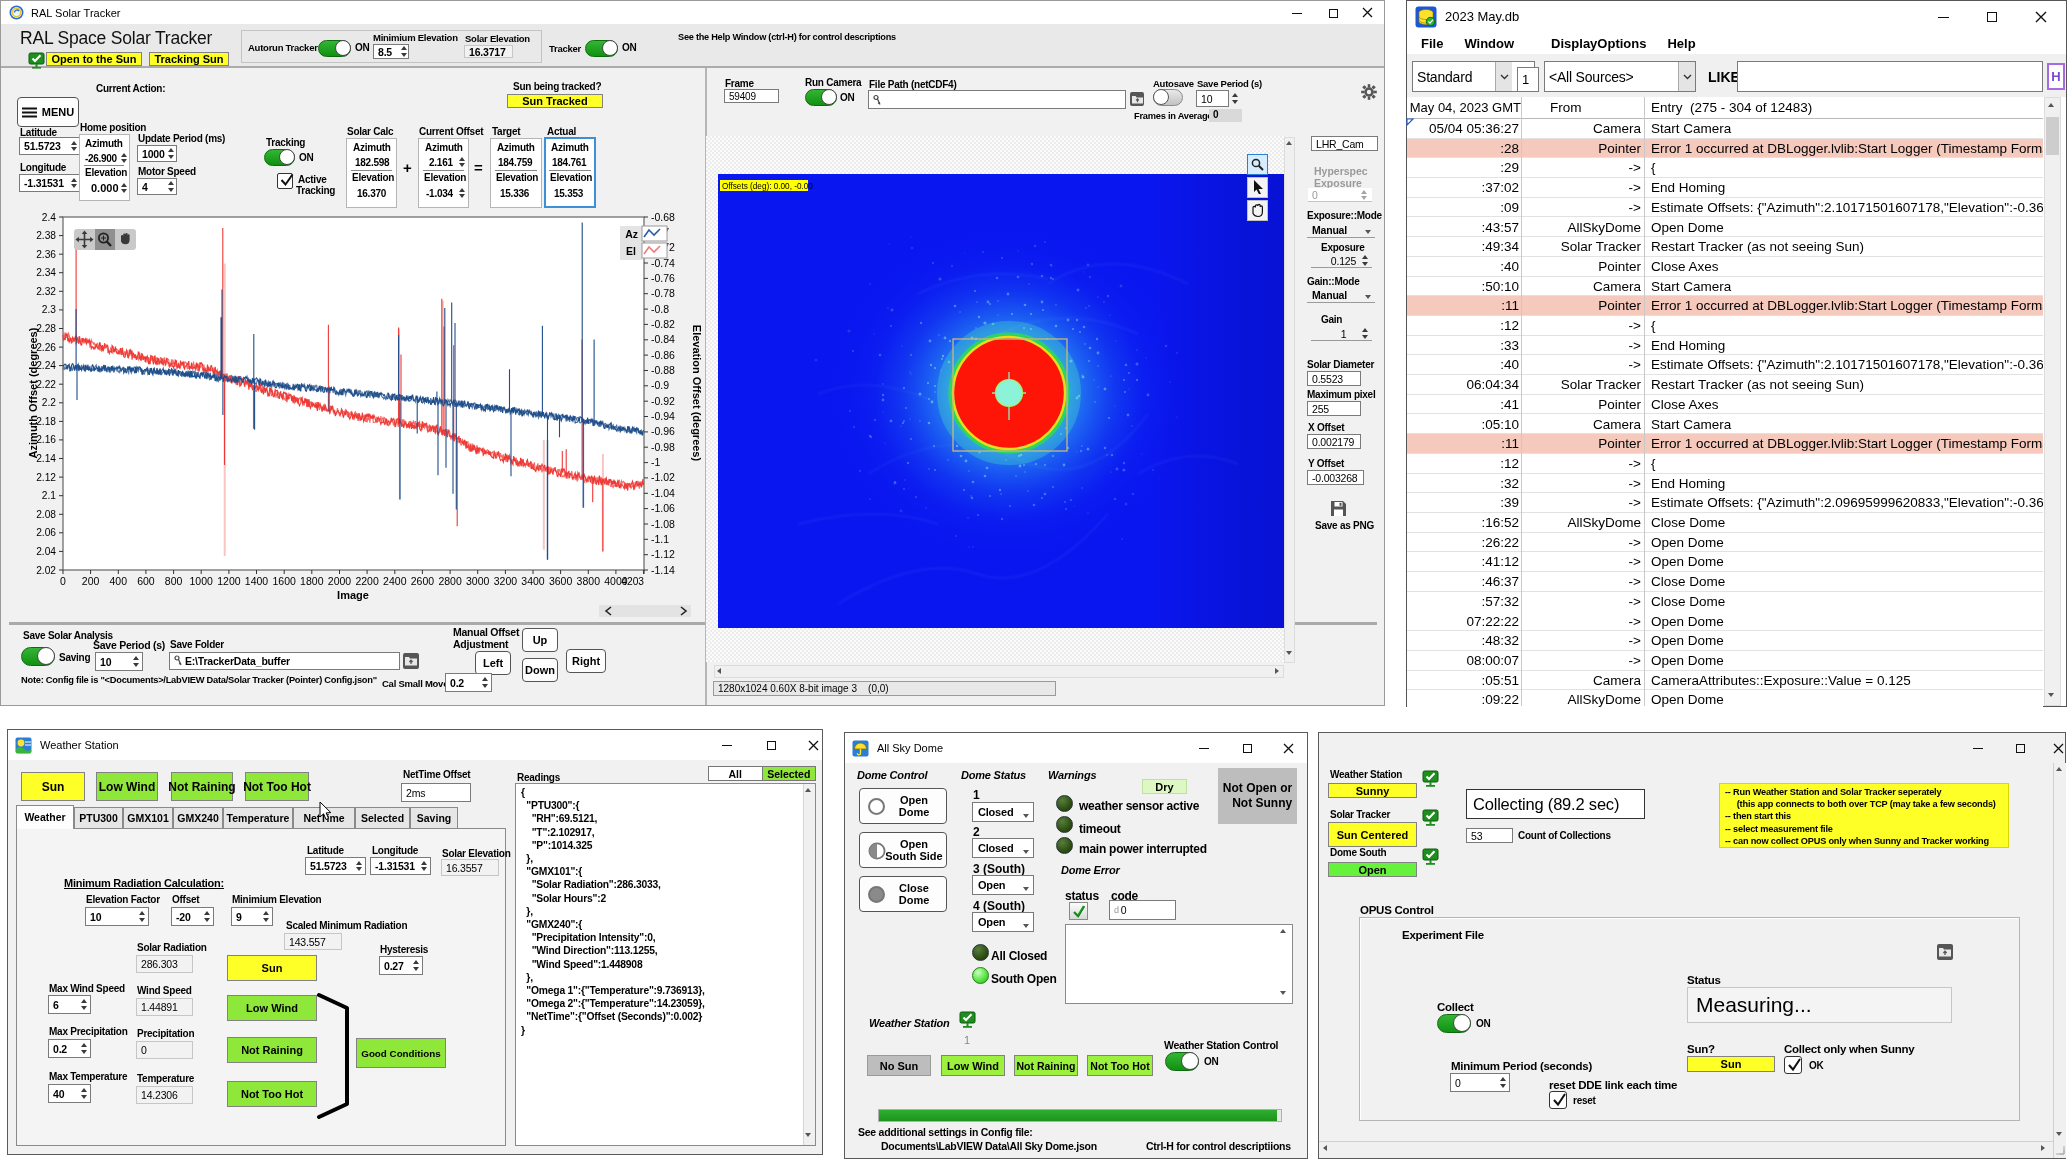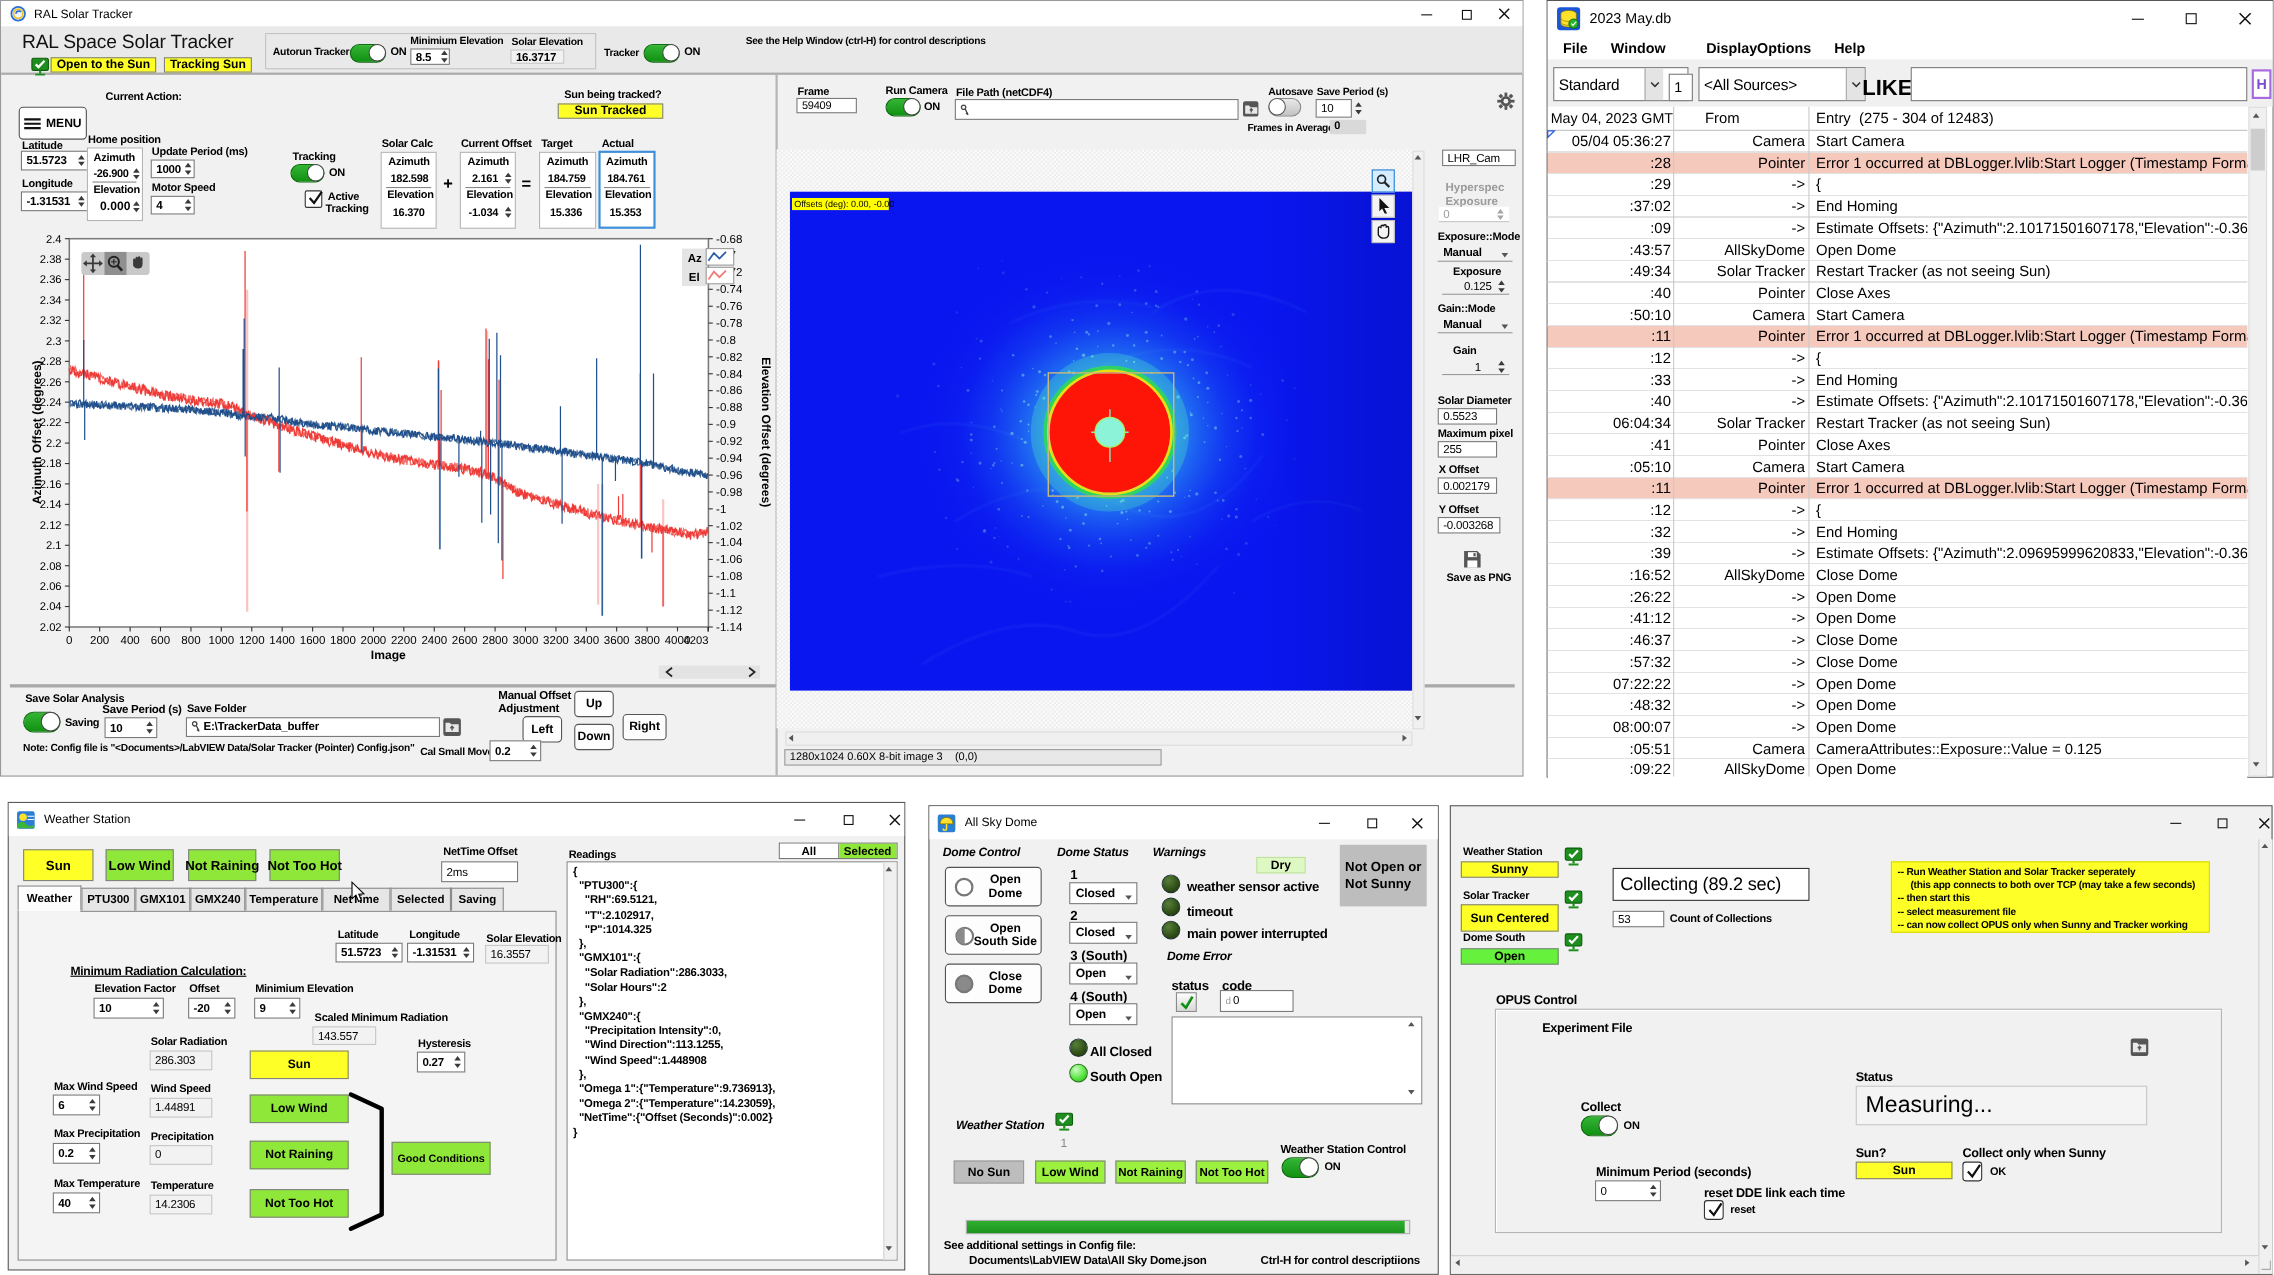--- a/index.html
+++ b/index.html
@@ -893,21 +893,21 @@
         <path d="M1 1 L4.5 4.5 L8 1" stroke="#333" stroke-width="1.4" fill="none"></path>
       </svg>
     </div>
   <div class="bx" style="left:110px;top:66px;width:22px;height:25px;font-size:13px;font-weight:400">1</div>
   <div class="bx" style="left:137px;top:60px;width:152px;height:31px;font-size:14px;font-weight:400">&lt;All Sources&gt;</div>
   <div class="a" style="left:271px;top:61px;width:17px;height:29px;background:#e4e4e4;border-left:1px solid #aaa;display:flex;align-items:center;justify-content:center">
       <svg width="9" height="6" style="position:static">
         <path d="M1 1 L4.5 4.5 L8 1" stroke="#333" stroke-width="1.4" fill="none"></path>
       </svg>
     </div>
-  <div class="lbn" style="left:286px;top:68px;font-size:20px;font-weight:700">LIKE</div>
+  <div class="lbn" style="left:301px;top:68px;font-size:14px;font-weight:700">LIKE</div>
   <div class="bx" style="left:330px;top:60px;width:306px;height:31px"></div>
   <div class="a" style="left:640px;top:62px;width:18px;height:27px;border:2px solid #a86ae0;background:#fff;display:flex;align-items:center;justify-content:center;font-size:13px;font-weight:700;color:#7a4ad0">H</div>
   <div class="a" style="left:0;top:96px;width:636px;height:22px;background:#fff;border-bottom:1px solid #b9b9b9;font-size:13.5px;font-weight:400">
       <span style="position:absolute;right:522px;top:3px;white-space:nowrap;font-size:13px">May 04, 2023 GMT</span>
       <span style="position:absolute;left:143px;top:3px;white-space:nowrap">From</span>
       <span style="position:absolute;left:244px;top:3px">Entry&nbsp;&nbsp;(275 - 304 of 12483)</span>
     </div>
 <div class="a" style="left:0;top:118px;width:636px;height:20px;background:#fff;overflow:hidden">
       <span style="position:absolute;right:524px;top:2px;font-size:13.5px;white-space:nowrap">05/04 05:36:27</span>
       <span style="position:absolute;left:0;top:2px;width:234px;text-align:right;font-size:13.5px;white-space:nowrap">Camera</span>
@@ -1300,21 +1300,21 @@
   <div class="lb" style="left:146px;top:239px;font-size:12px">South Open</div>
 
   <div class="lbi" style="left:203px;top:36px">Warnings</div>
   <div class="a" style="left:297px;top:46px;width:45px;height:15px;background:#ddf8c2;border:1px solid #c0e0a0;display:flex;align-items:center;justify-content:center;font-size:11px;font-weight:700">Dry</div>
   <div class="led" style="left:211px;top:62px;width:17px;height:17px"></div>
   <div class="lb" style="left:234px;top:66px;font-size:12px">weather sensor active</div>
   <div class="led" style="left:211px;top:83px;width:17px;height:17px"></div>
   <div class="lb" style="left:234px;top:89px;font-size:12px">timeout</div>
   <div class="led" style="left:211px;top:104px;width:17px;height:17px"></div>
   <div class="lb" style="left:234px;top:109px;font-size:12px">main power interrupted</div>
-  <div class="gry" style="left:373px;top:35px;width:79px;height:56px;font-size:12px;line-height:15px;text-align:left;border:none">Not Open or<br>Not Sunny</div>
+  <div class="gry" style="left:373px;top:35px;width:79px;height:56px;font-size:12px;line-height:15px;text-align:right;border:none">Not Open or<br>Not Sunny</div>
 
   <div class="lbi" style="left:216px;top:131px">Dome Error</div>
   <div class="lb" style="left:220px;top:156px;font-size:12px">status</div>
   <div class="a" style="left:224px;top:169px;width:19px;height:18px;background:linear-gradient(#fdfdfd,#d8d8d8);border:1px solid #8a8a8a"></div>
   <svg style="left:227px;top:171px" width="14" height="14">
       <path d="M2 8 L6 12 L12 2" stroke="#18a018" stroke-width="2.4" fill="none"></path>
       <path d="M2 8 L6 12 L12 2" stroke="#0c700c" stroke-width="0.8" fill="none" transform="translate(0.5,0.5)"></path>
     </svg>
   <div class="lb" style="left:266px;top:156px;font-size:12px">code</div>
   <div class="bx" style="left:264px;top:167px;width:67px;height:20px;font-weight:400"><span style="color:#999;font-size:9px;margin-right:2px">d</span>0</div>

